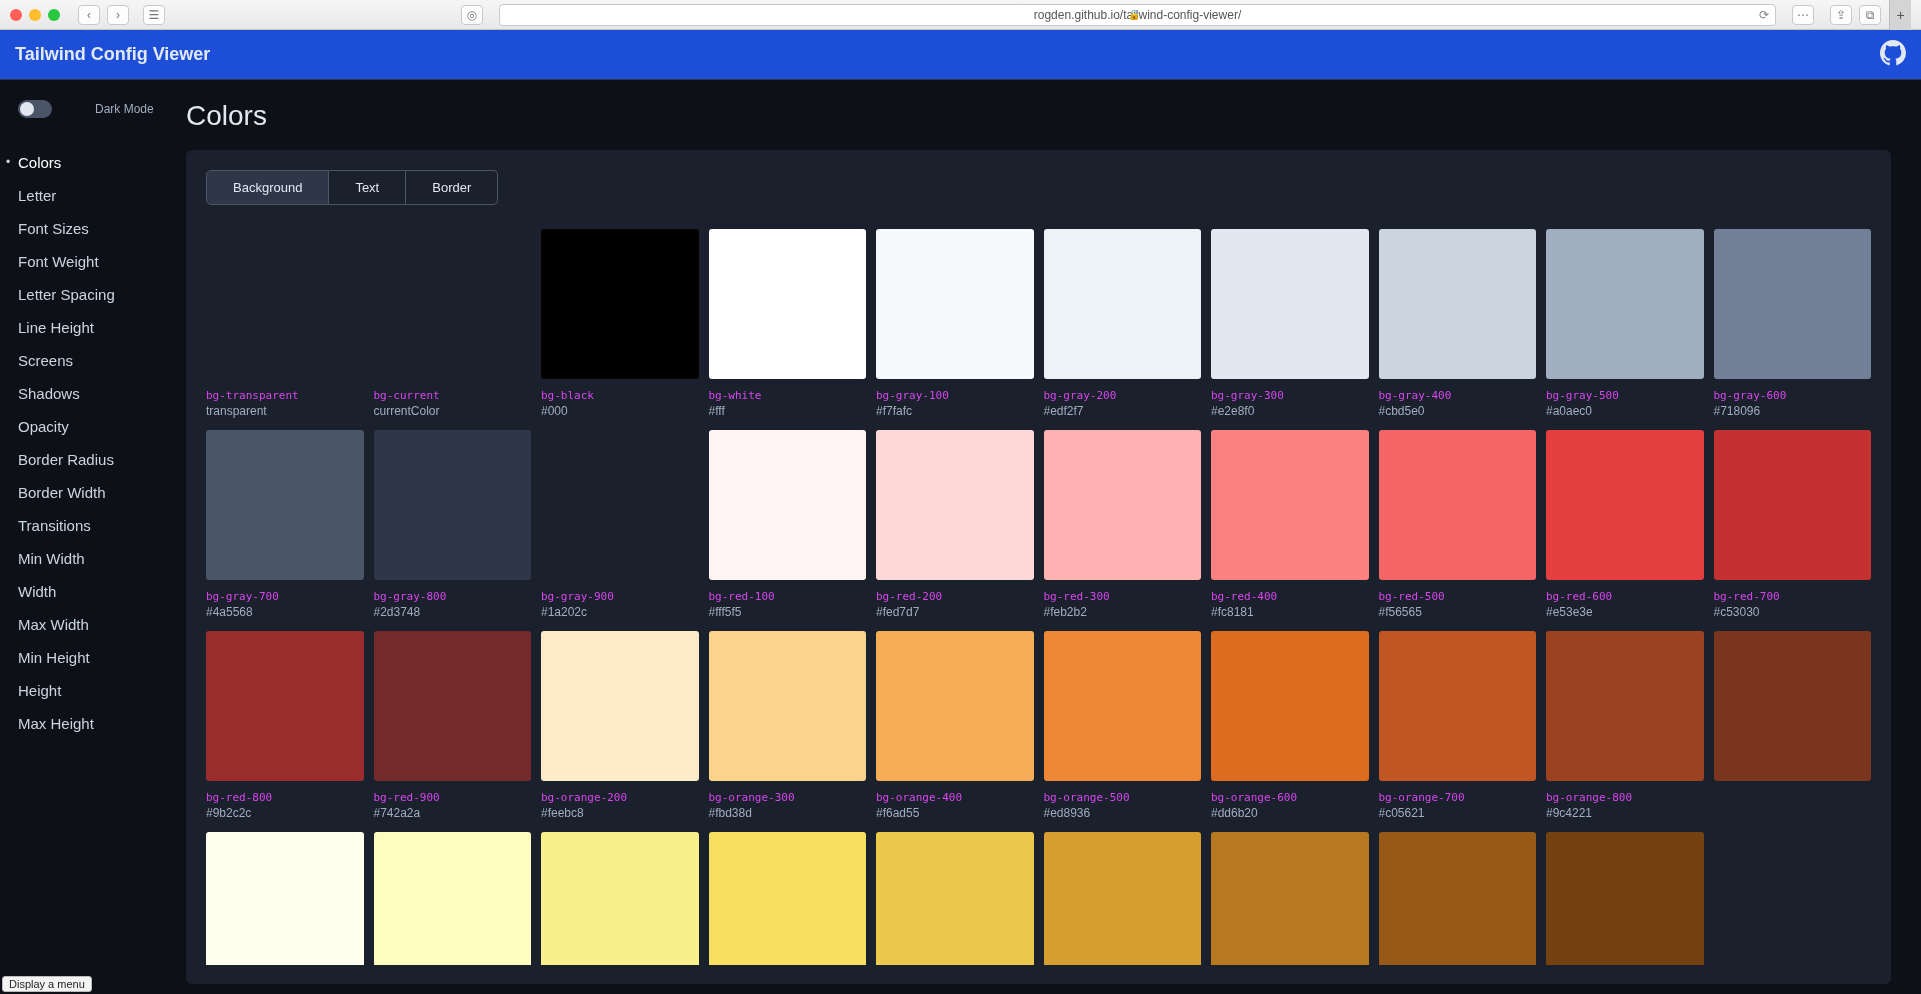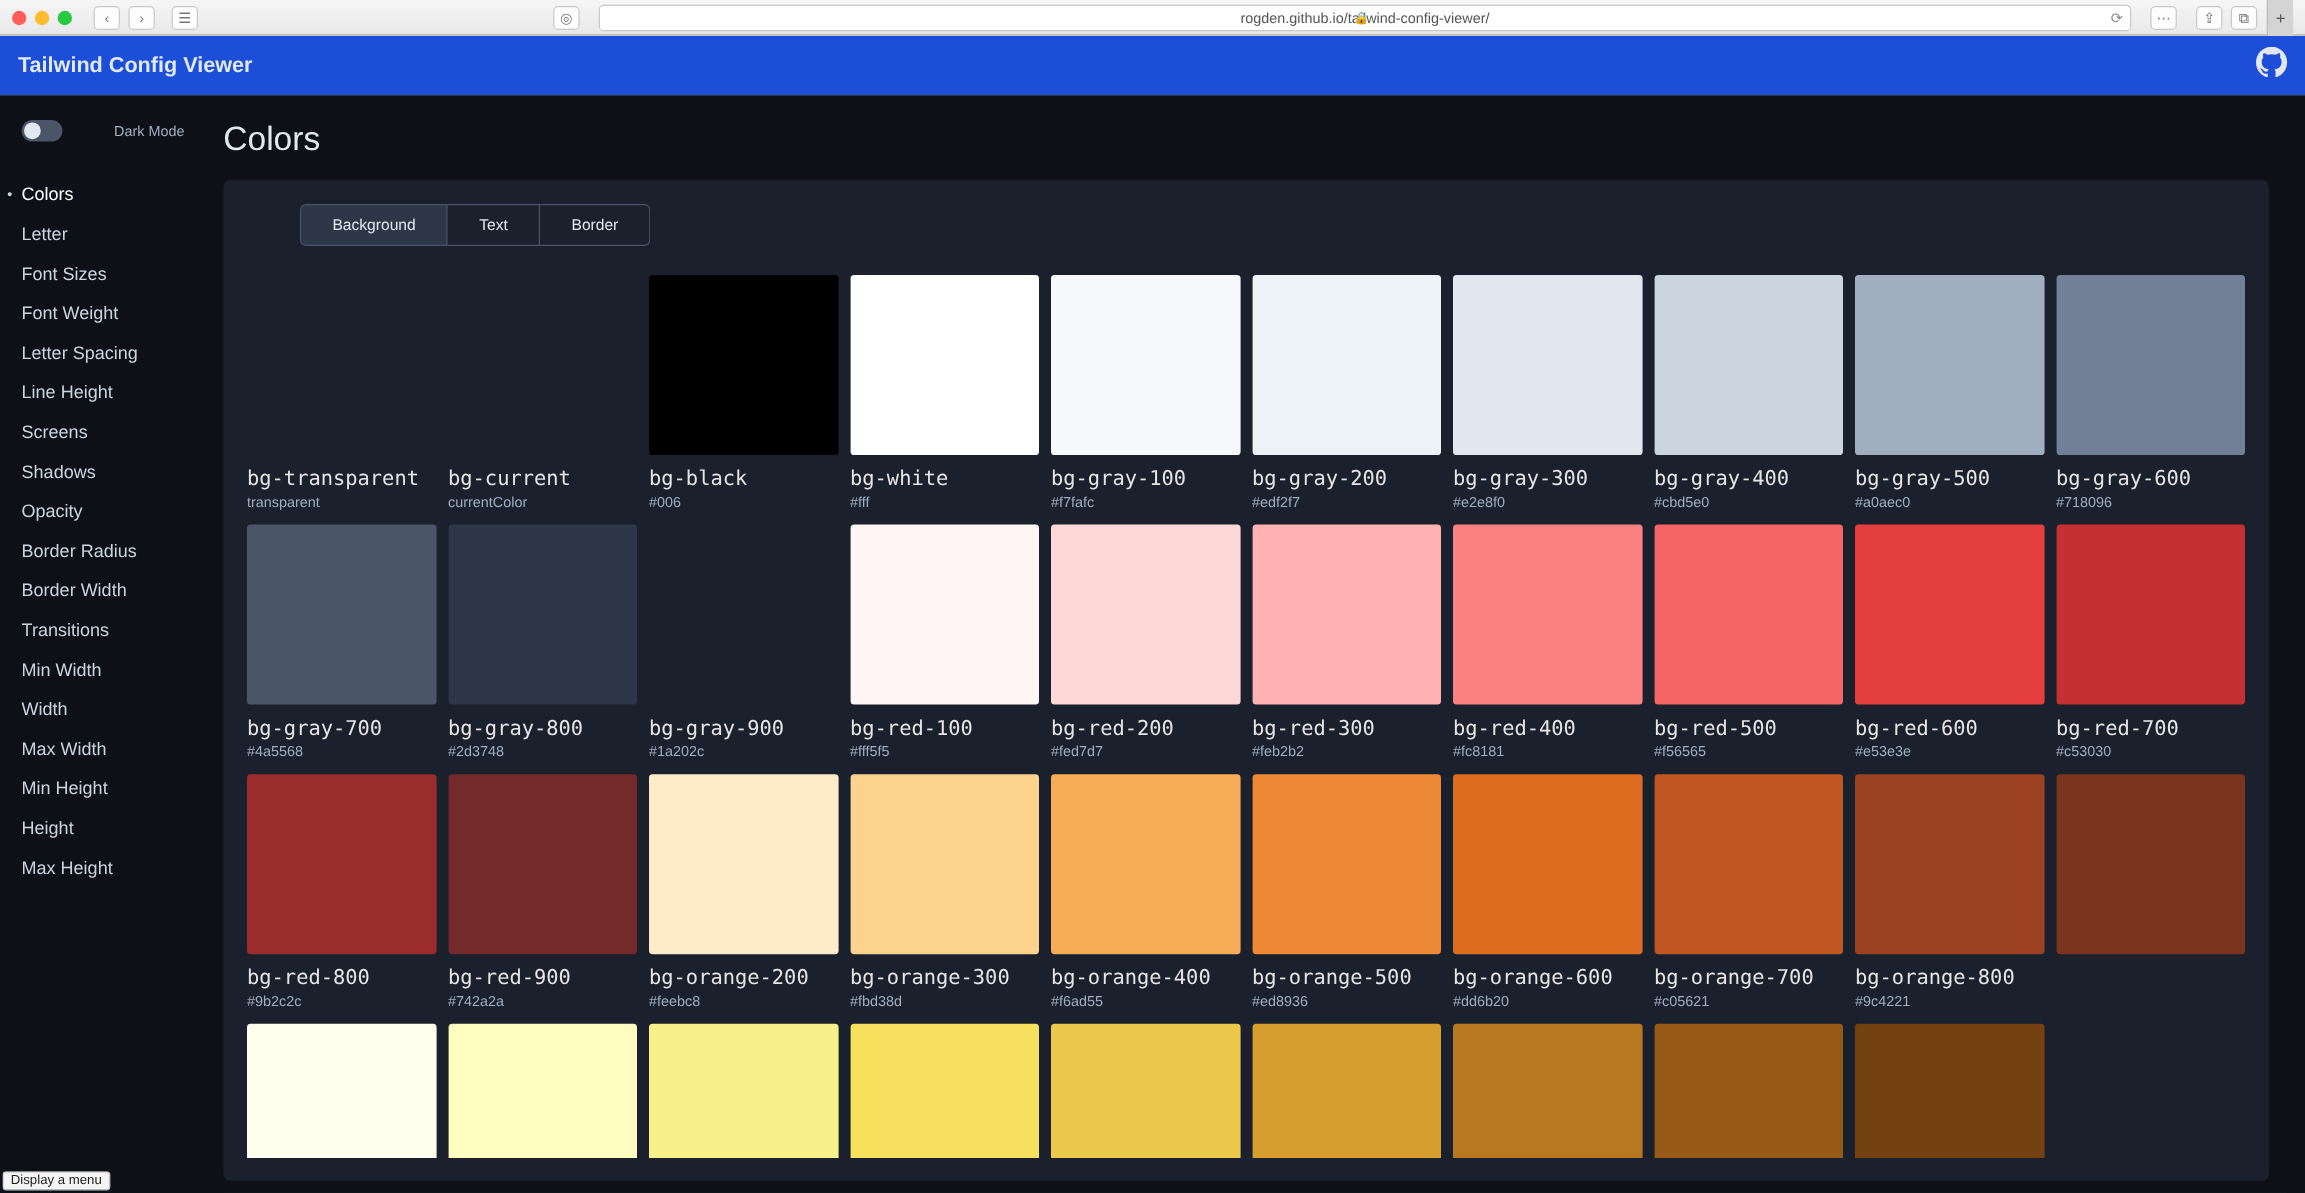--- a/index.html
+++ b/index.html
@@ -117,21 +117,21 @@
 
   .tab-row{display:flex;margin-bottom:24px;}
   .tab-btn{
     padding:9px 26px;
     font-size:13px;
     color:#e2e8f0;
     background:transparent;
     border:1px solid #4a5568;
     cursor:pointer;
   }
-  .tab-btn:first-child{border-radius:5px 0 0 5px;margin-left:44px;}
+  .tab-btn:first-child{border-radius:5px 0 0 5px;}
   .tab-btn:last-child{border-radius:0 5px 5px 0;}
   .tab-btn + .tab-btn{border-left:none;}
   .tab-btn.active{background:#2d3748;}
 
   .swatch-grid{
     display:grid;
     grid-template-columns:repeat(10, 1fr);
     gap:12px 10px;
     overflow-y:auto;
     height:calc(100% - 58px);
@@ -139,22 +139,22 @@
   }
   .swatch{}
   .swatch-color{
     width:100%;
     aspect-ratio:1.05/1;
     border-radius:3px;
   }
   .swatch.no-box .swatch-color{background:transparent !important;}
   .swatch-name{
     font-family:ui-monospace,Menlo,monospace;
-    font-size:17px;
-    color:#e5e5e5;
+    font-size:11px;
+    color:#d946ef;
     margin-top:10px;
     white-space:nowrap;
   }
   .swatch-val{
     font-size:12px;
     color:#a0aec0;
     margin-top:2px;
   }
 
   .status-tip{
@@ -250,21 +250,21 @@
             <div class="swatch-val">transparent</div>
           </div>
           <div class="swatch no-box">
             <div class="swatch-color"></div>
             <div class="swatch-name">bg-current</div>
             <div class="swatch-val">currentColor</div>
           </div>
           <div class="swatch">
             <div class="swatch-color" style="background: rgb(0, 0, 0);"></div>
             <div class="swatch-name">bg-black</div>
-            <div class="swatch-val">#006</div>
+            <div class="swatch-val">#000</div>
           </div>
           <div class="swatch">
             <div class="swatch-color" style="background: rgb(255, 255, 255);"></div>
             <div class="swatch-name">bg-white</div>
             <div class="swatch-val">#fff</div>
           </div>
           <div class="swatch">
             <div class="swatch-color" style="background: rgb(247, 250, 252);"></div>
             <div class="swatch-name">bg-gray-100</div>
             <div class="swatch-val">#f7fafc</div>

